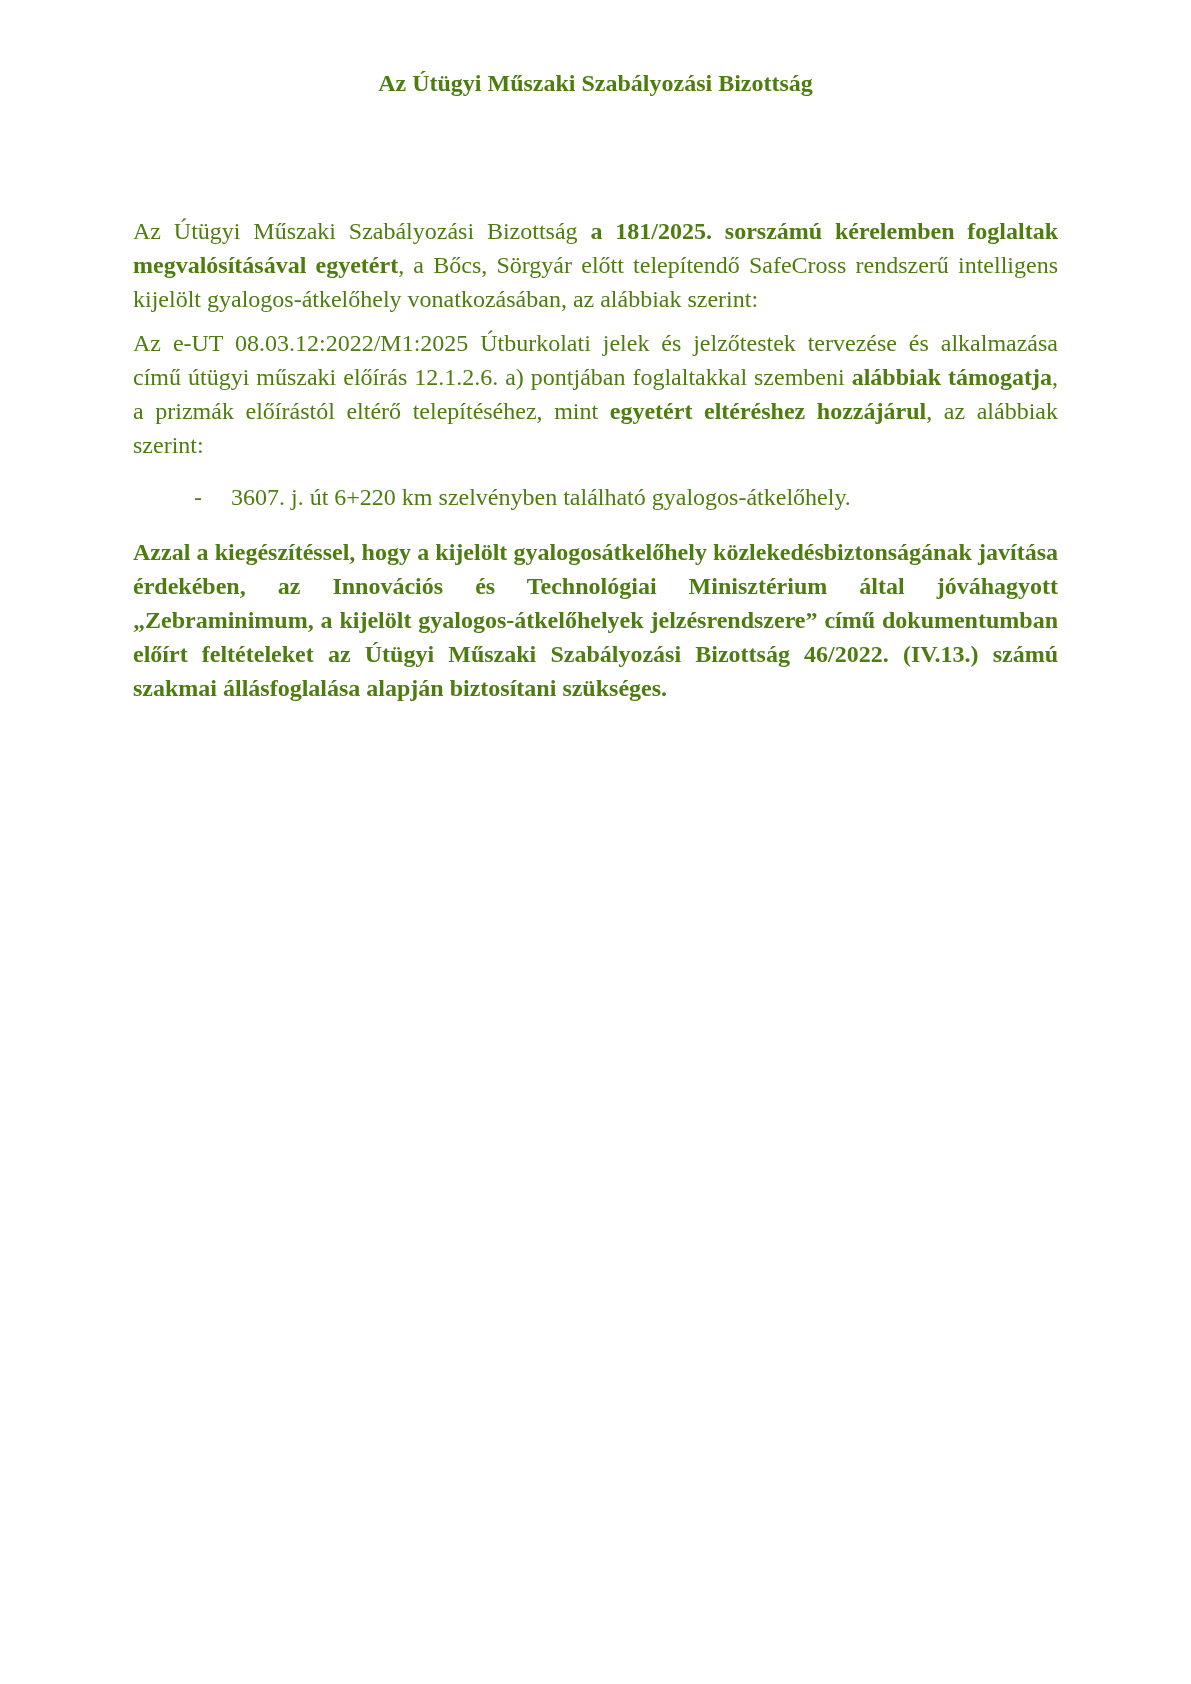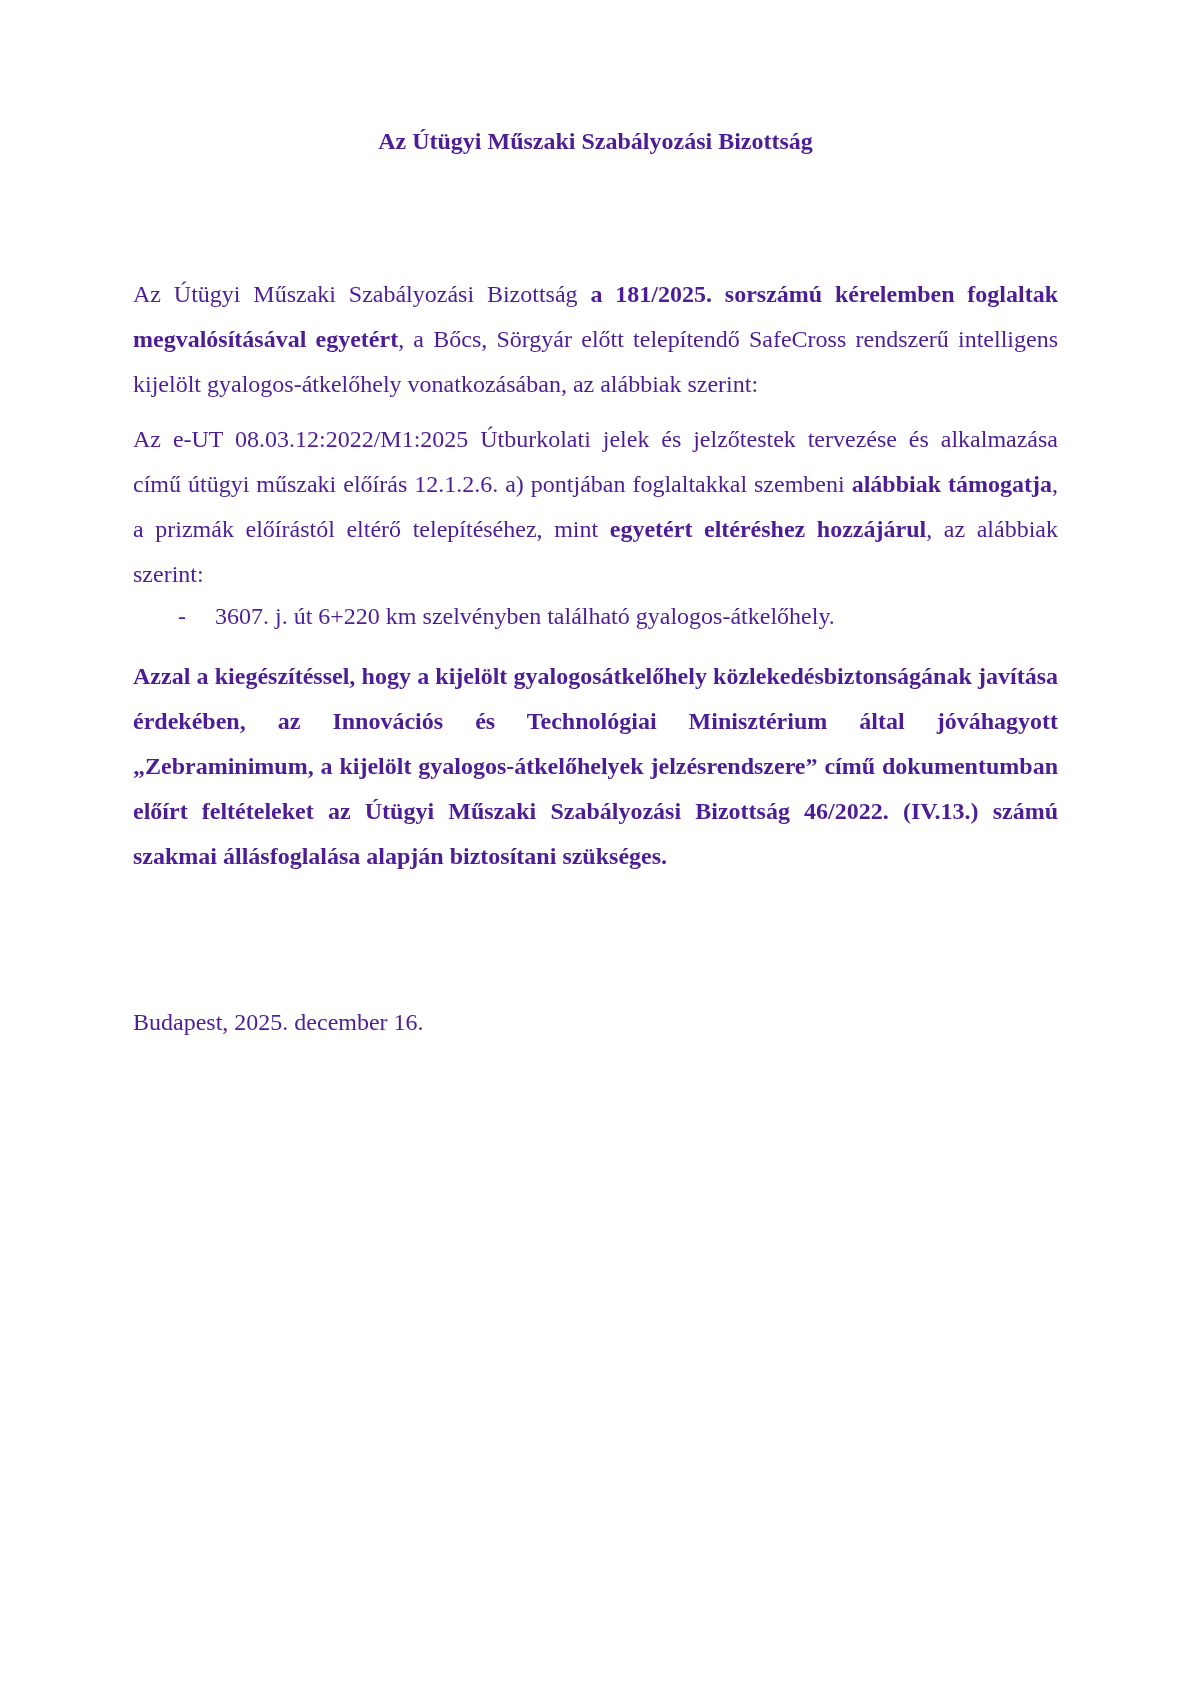--- a/index.html
+++ b/index.html
@@ -6,47 +6,47 @@
     margin: 0;
     padding: 0;
     background: #ffffff;
   }
   .page {
     position: relative;
     width: 1191px;
     height: 1684px;
     margin: 0 auto;
     background: #ffffff;
-    color: #4c1d95;
+    color: #4d7c0f;
     font-family: "Liberation Serif", serif;
     font-size: 24px;
     box-sizing: border-box;
-    padding: 119px 133px 0 133px;
+    padding: 61px 133px 0 133px;
     overflow: hidden;
   }
   .doc-title {
     text-align: center;
     font-weight: bold;
     line-height: 45px;
   }
   .doc-title .line2 {
     margin-top: 7px;
   }
   .para {
     text-align: justify;
-    line-height: 45px;
+    line-height: 34px;
     margin: 0;
   }
   .p1 { margin-top: 108px; }
   .p2 { margin-top: 10px; }
   .p3 { margin-top: 19px; font-weight: bold; }
   .b  { font-weight: bold; }
   .bullet-item {
     line-height: 38px;
-    margin: 0;
+    margin: 16px;
     white-space: nowrap;
   }
   .bullet-marker {
     display: inline-block;
     margin-left: 45px;
     width: 37px;
   }
   .dateline {
     margin-top: 121px;
     line-height: 45px;
@@ -65,15 +65,14 @@
   <p class="para p1"><span>Az Útügyi Műszaki Szabályozási Bizottság </span><span class="b">a 181/2025. sorszámú kérelemben foglaltak megvalósításával egyetért</span><span>, a Bőcs, Sörgyár előtt telepítendő SafeCross rendszerű intelligens kijelölt gyalogos-átkelőhely vonatkozásában, az alábbiak szerint:</span></p>
 
   <p class="para p2"><span>Az e-UT 08.03.12:2022/M1:2025 Útburkolati jelek és jelzőtestek tervezése és alkalmazása című útügyi műszaki előírás 12.1.2.6. a) pontjában foglaltakkal szembeni </span><span class="b">alábbiak támogatja</span><span>, a prizmák előírástól eltérő telepítéséhez, mint </span><span class="b">egyetért eltéréshez hozzájárul</span><span>, az alábbiak szerint:</span></p>
 
   <div class="bullet-item">
     <span class="bullet-marker">-</span><span class="bullet-text">3607. j. út 6+220 km szelvényben található gyalogos-átkelőhely.</span>
   </div>
 
   <p class="para p3">Azzal a kiegészítéssel, hogy a kijelölt gyalogosátkelőhely közlekedésbiztonságának javítása érdekében, az Innovációs és Technológiai Minisztérium által jóváhagyott „Zebraminimum, a kijelölt gyalogos-átkelőhelyek jelzésrendszere” című dokumentumban előírt feltételeket az Útügyi Műszaki Szabályozási Bizottság 46/2022. (IV.13.) számú szakmai állásfoglalása alapján biztosítani szükséges.</p>
 
-  <div class="dateline">Budapest, 2025. december 16.</div>
 
 </div>
 
 </body></html>

